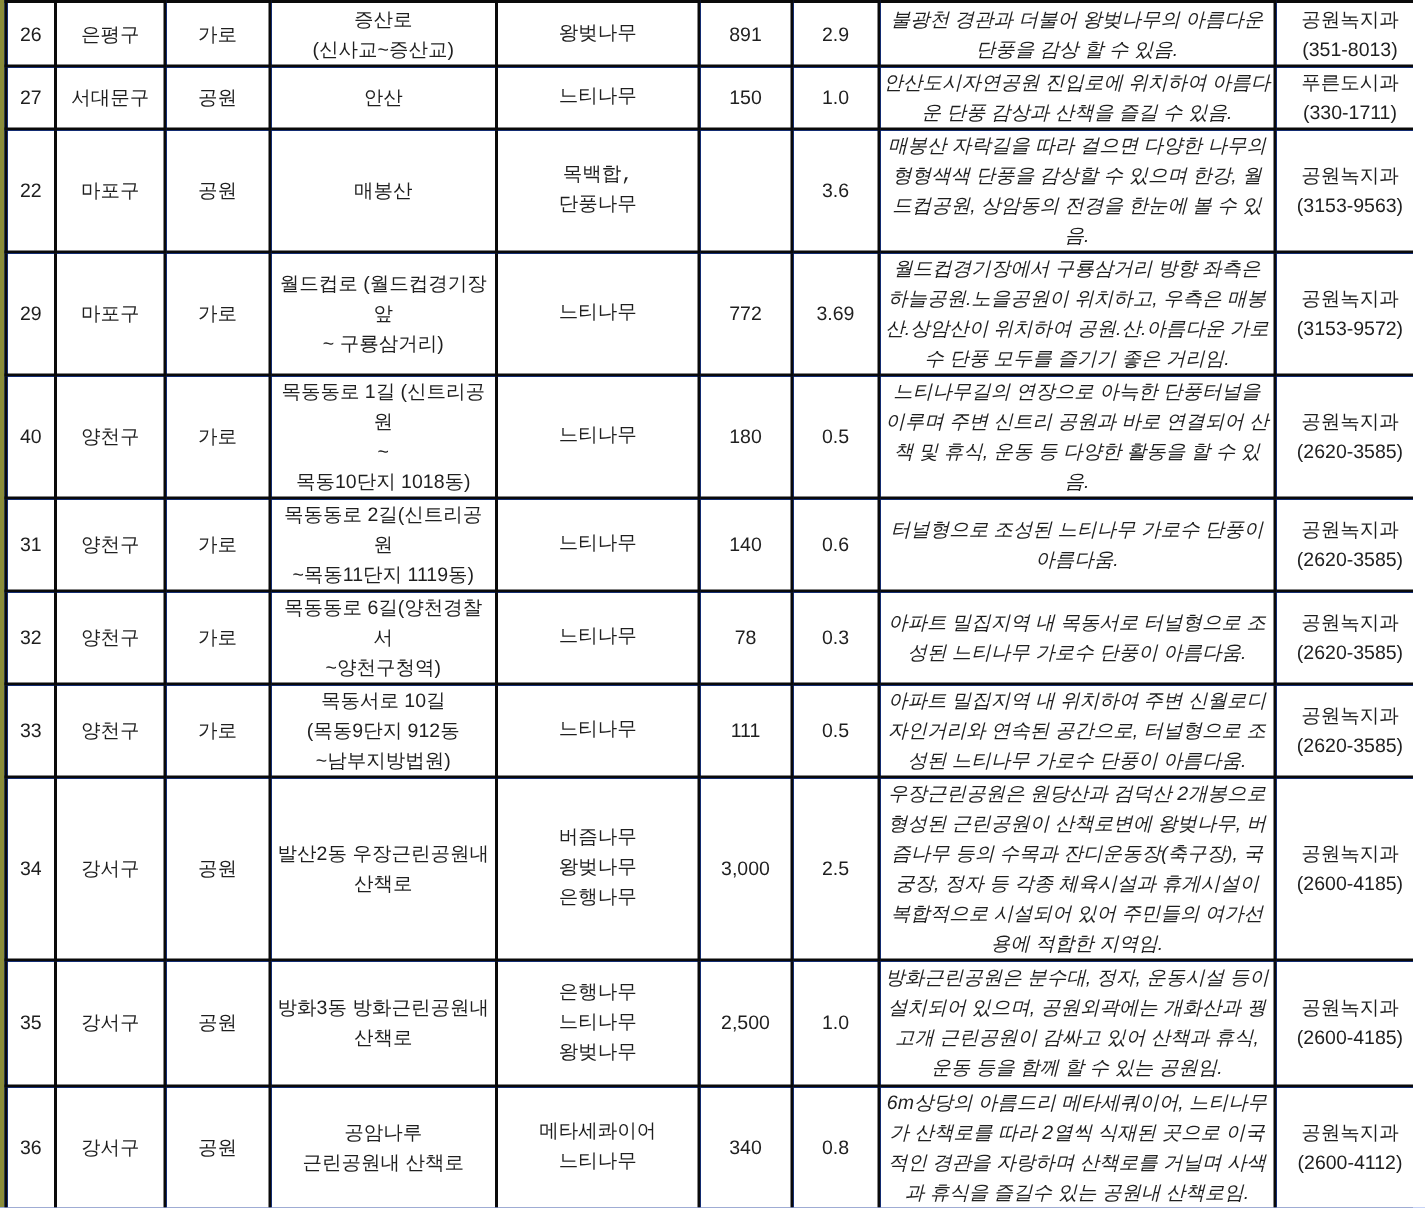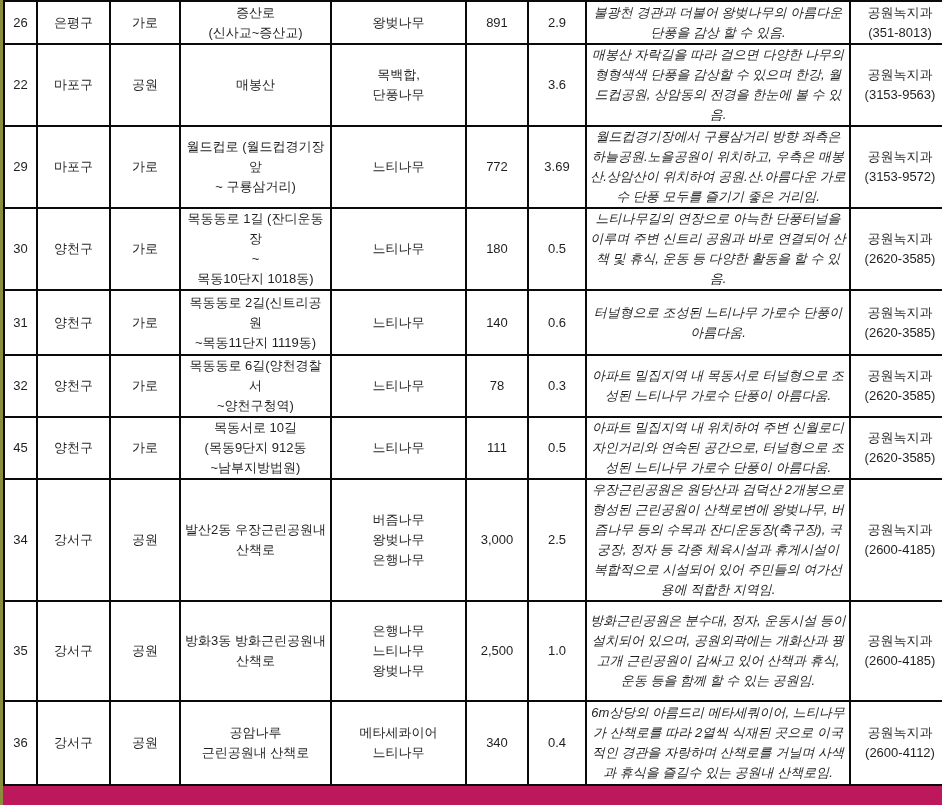--- a/index.html
+++ b/index.html
@@ -5,21 +5,21 @@
   html, body {
     margin: 0;
     padding: 0;
     background: #ffffff;
     font-family: "Liberation Sans", "DejaVu Sans", sans-serif;
   }
   .page {
     position: relative;
     width: 942px;
     height: 805px;
-    background: #be185d;
+    background: #1d4ed8;
     overflow: hidden;
   }
   .edge-strip {
     position: absolute;
     left: 0; top: 0;
     width: 3px;
     height: 805px;
     background: #8a8d3b;
   }
   table.foliage {
@@ -36,21 +36,21 @@
     color: #1f1f1f;
     font-size: 13px;
     line-height: 20px;
     text-align: center;
     vertical-align: middle;
     white-space: pre-line;
     overflow: hidden;
     padding: 0 2px;
   }
   td.c-location { line-height: 19px; }
-  td.c-species  { line-height: 21px; }
+  td.c-species  { line-height: 21px; font-family: Liberation Mono, monospace; }
   td.c-department { line-height: 20px; }
   td.c-description {
     text-align: left;
     white-space: normal;
     word-break: break-all;
     line-height: 19px;
     padding: 2px 4px 2px 5px;
     font-style: italic;
   }
   
@@ -92,20 +92,32 @@
           <td class="c-location">증산로
 (신사교~증산교)</td>
           <td class="c-species">왕벚나무</td>
           <td class="c-tree-count">891</td>
           <td class="c-distance-km">2.9</td>
           <td class="c-description">불광천 경관과 더불어 왕벚나무의 아름다운 단풍을 감상 할 수 있음.</td>
           <td class="c-department">공원녹지과
 (351-8013)</td>
         </tr>
         <tr>
+          <td class="c-row-number">27</td>
+          <td class="c-district">서대문구</td>
+          <td class="c-category">공원</td>
+          <td class="c-location">안산</td>
+          <td class="c-species">느티나무</td>
+          <td class="c-tree-count">150</td>
+          <td class="c-distance-km">1.0</td>
+          <td class="c-description">안산도시자연공원 진입로에 위치하여 아름다운 단풍 감상과 산책을 즐길 수 있음.</td>
+          <td class="c-department">푸른도시과
+(330-1711)</td>
+        </tr>
+        <tr>
           <td class="c-row-number">22</td>
           <td class="c-district">마포구</td>
           <td class="c-category">공원</td>
           <td class="c-location">매봉산</td>
           <td class="c-species">목백합,
 단풍나무</td>
           <td class="c-tree-count"></td>
           <td class="c-distance-km">3.6</td>
           <td class="c-description">매봉산 자락길을 따라 걸으면 다양한 나무의 형형색색 단풍을 감상할 수 있으며 한강, 월드컵공원, 상암동의 전경을 한눈에 볼 수 있음.</td>
           <td class="c-department">공원녹지과
@@ -118,24 +130,24 @@
           <td class="c-location">월드컵로 (월드컵경기장앞
 ~ 구룡삼거리)</td>
           <td class="c-species">느티나무</td>
           <td class="c-tree-count">772</td>
           <td class="c-distance-km">3.69</td>
           <td class="c-description">월드컵경기장에서 구룡삼거리 방향 좌측은 하늘공원.노을공원이 위치하고, 우측은 매봉산.상암산이 위치하여 공원.산.아름다운 가로수 단풍 모두를 즐기기 좋은 거리임.</td>
           <td class="c-department">공원녹지과
 (3153-9572)</td>
         </tr>
         <tr>
-          <td class="c-row-number">30</td>
-          <td class="c-district">양천구</td>
-          <td class="c-category">가로</td>
-          <td class="c-location">목동동로 1길 (잔디운동장
+          <td class="c-row-number">40</td>
+          <td class="c-district">양천구</td>
+          <td class="c-category">가로</td>
+          <td class="c-location">목동동로 1길 (신트리공원
 ~
 목동10단지 1018동)</td>
           <td class="c-species">느티나무</td>
           <td class="c-tree-count">180</td>
           <td class="c-distance-km">0.5</td>
           <td class="c-description">느티나무길의 연장으로 아늑한 단풍터널을 이루며 주변 신트리 공원과 바로 연결되어 산책 및 휴식, 운동 등 다양한 활동을 할 수 있음.</td>
           <td class="c-department">공원녹지과
 (2620-3585)</td>
         </tr>
         <tr>
@@ -158,21 +170,21 @@
           <td class="c-location">목동동로 6길(양천경찰서
 ~양천구청역)</td>
           <td class="c-species">느티나무</td>
           <td class="c-tree-count">78</td>
           <td class="c-distance-km">0.3</td>
           <td class="c-description">아파트 밀집지역 내 목동서로 터널형으로 조성된 느티나무 가로수 단풍이 아름다움.</td>
           <td class="c-department">공원녹지과
 (2620-3585)</td>
         </tr>
         <tr>
-          <td class="c-row-number">45</td>
+          <td class="c-row-number">33</td>
           <td class="c-district">양천구</td>
           <td class="c-category">가로</td>
           <td class="c-location">목동서로 10길
 (목동9단지 912동
 ~남부지방법원)</td>
           <td class="c-species">느티나무</td>
           <td class="c-tree-count">111</td>
           <td class="c-distance-km">0.5</td>
           <td class="c-description">아파트 밀집지역 내 위치하여 주변 신월로디자인거리와 연속된 공간으로, 터널형으로 조성된 느티나무 가로수 단풍이 아름다움.</td>
           <td class="c-department">공원녹지과
@@ -210,20 +222,20 @@
         </tr>
         <tr>
           <td class="c-row-number">36</td>
           <td class="c-district">강서구</td>
           <td class="c-category">공원</td>
           <td class="c-location">공암나루
 근린공원내 산책로</td>
           <td class="c-species">메타세콰이어
 느티나무</td>
           <td class="c-tree-count">340</td>
-          <td class="c-distance-km">0.4</td>
+          <td class="c-distance-km">0.8</td>
           <td class="c-description">6m상당의 아름드리 메타세쿼이어, 느티나무가 산책로를 따라 2열씩 식재된 곳으로 이국적인 경관을 자랑하며 산책로를 거닐며 사색과 휴식을 즐길수 있는 공원내 산책로임.</td>
           <td class="c-department">공원녹지과
 (2600-4112)</td>
         </tr>
       </tbody>
   </table>
 </div>
 
 </body></html>

